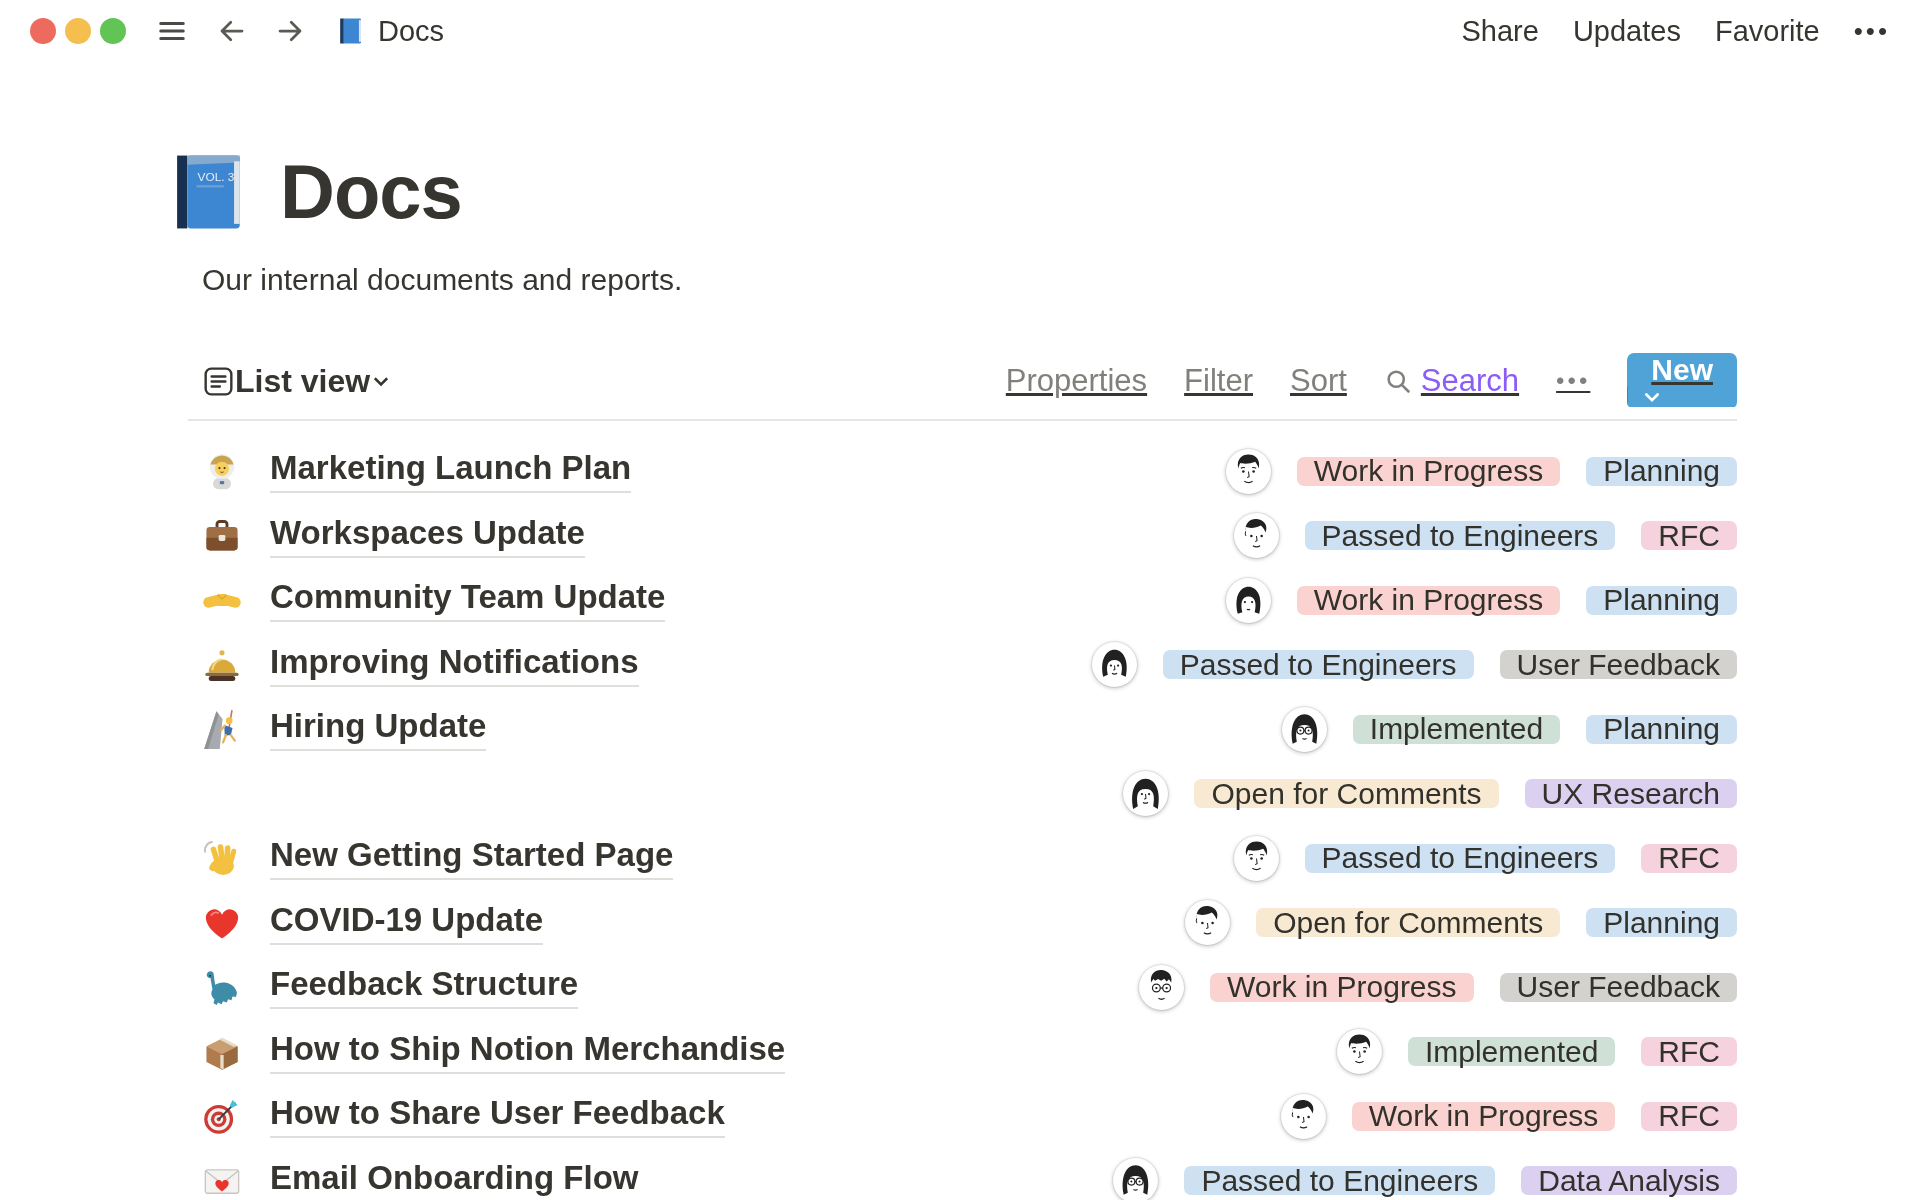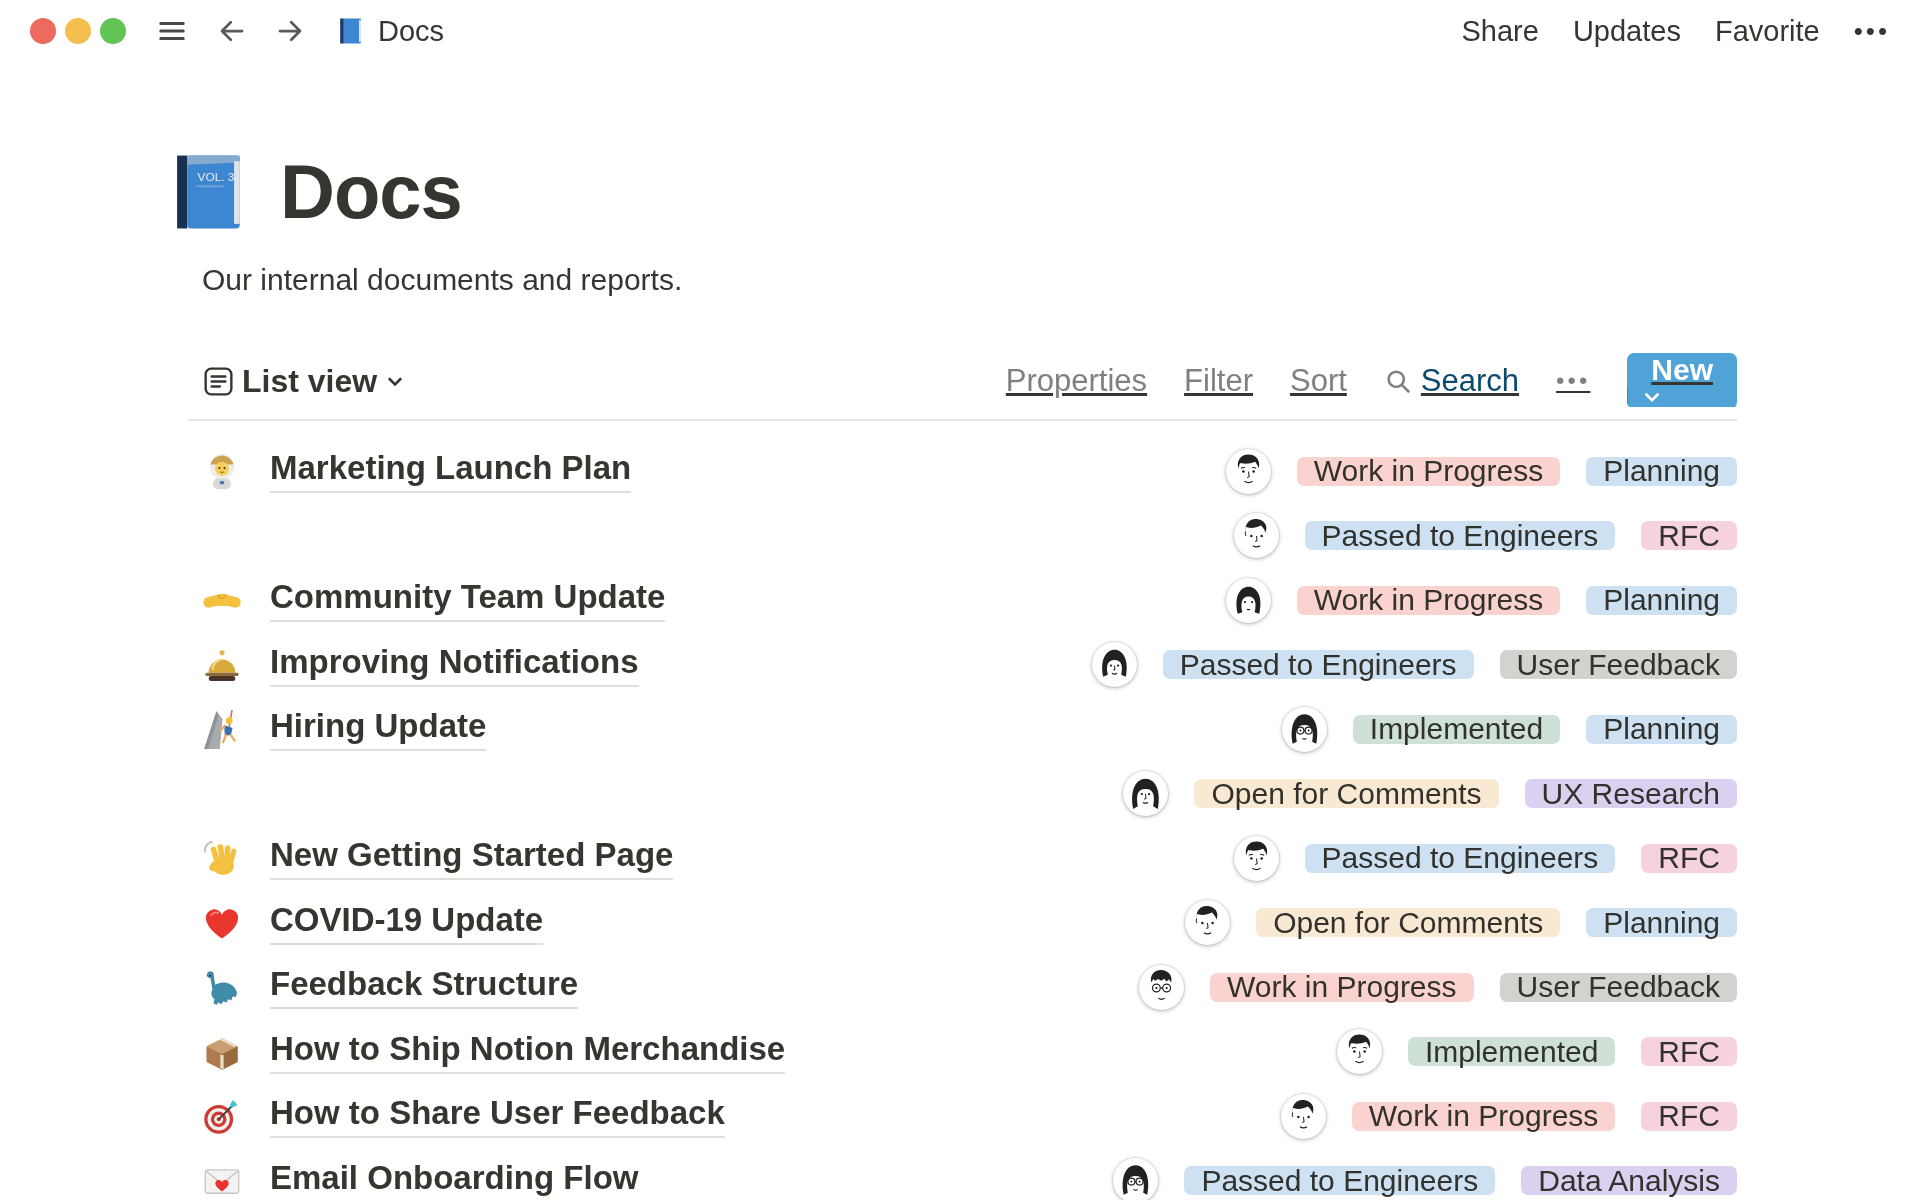--- a/index.html
+++ b/index.html
@@ -28,27 +28,27 @@
 
   .page-header { margin-top:86px; display:flex; align-items:center; gap:30px; padding-left:-20px; }
   .page-emoji { width:82px; height:82px; flex:0 0 auto; margin-left:-22px; }
   .page-emoji svg { width:82px; height:82px; }
   .page-title { font-size:76px; font-weight:700; letter-spacing:-1px; }
 
   .page-subtitle { margin-top:28px; font-size:30px; color:#37352F; padding-left:12px; }
 
   
   .toolbar { margin-top:56px; display:flex; align-items:center; padding-left:12px; }
-  .view-switcher { display:flex; align-items:center; gap:7px; cursor:pointer; }
+  .view-switcher { display:flex; align-items:center; gap:0; cursor:pointer; }
   .view-switcher svg.lv { width:33px; height:33px; }
   .view-label { font-size:32px; font-weight:700; }
   .chev { width:22px; height:22px; }
   .toolbar-right { margin-left:auto; display:flex; align-items:center; gap:37px;text-decoration:underline; }
   .tb-action { font-size:31px; color:#82807C; cursor:pointer; }
-  .search-wrap { display:flex; align-items:center; gap:9px; color:#0c4a6e; font-size:31px; cursor:pointer; }
+  .search-wrap { display:flex; align-items:center; gap:9px; color:#8b5cf6; font-size:31px; cursor:pointer; }
   .search-wrap svg { width:28px; height:28px; }
   .toolbar-dots { color:#82807C; font-size:24px; letter-spacing:3px; cursor:pointer; }
   .new-btn { display:flex; align-items:stretch; border-radius:7px; overflow:hidden; cursor:pointer; height:56px;flex-direction:column; }
   .new-btn-main { background:var(--accent); color:#fff; font-size:30px; font-weight:700;
                   display:flex; align-items:center; padding:0 24px; }
   .new-btn-chev { background:var(--accent); border-left:1.5px solid rgba(0,0,0,0.18);
                   display:flex; align-items:center; padding:0 14px; }
   .new-btn-chev svg { width:20px; height:20px; }
 
   .divider { margin-top:10px; margin-left:-2px; height:0; border-top:2px solid #E6E5E2; }
@@ -192,20 +192,31 @@
               <path d="M16 29.5q4 2.6 8 0" stroke="#212121" stroke-width="1.3" fill="none"></path>
               <path d="M12.5 16.8q2-1 4-.4M23.5 16.4q2-.6 4 .4" stroke="#212121" stroke-width="1" fill="none"></path>
             </svg>
           </span>
       <span class="badge badge-status" style="background-color: rgb(250, 211, 208);">Work in Progress</span>
       <span class="badge badge-category" style="background-color: rgb(206, 225, 243);">Planning</span>
     </div>
   </div>
 
   <div class="row">
+    <div class="row-left">
+      <span class="doc-emoji">
+            <svg viewBox="0 0 36 36">
+              <rect x="13.5" y="5" width="9" height="7" rx="2.5" fill="none" stroke="#5E3A21" stroke-width="2.6"></rect>
+              <rect x="4" y="10" width="28" height="21" rx="3" fill="#A06E45"></rect>
+              <path d="M4 19.5h28v8.5a3 3 0 0 1-3 3H7a3 3 0 0 1-3-3z" fill="#7E4F2C"></path>
+              <rect x="15" y="17" width="6" height="5.5" rx="1.3" fill="#EDE6DC"></rect>
+            </svg>
+          </span>
+      <span class="doc-title">Workspaces Update</span>
+    </div>
     <div class="row-right">
       <span class="avatar">
             <svg viewBox="0 0 40 40">
               <path d="M9.5 16C8 7.5 15 3 20.5 4c6 1 11 5 8.5 13-1.8-3.6-2.8-5-4.8-6.8-4.6 2.8-11.6 3-14.7 1.3z" fill="#212121"></path>
               <circle cx="15" cy="20.5" r="1.25" fill="#212121"></circle>
               <circle cx="25" cy="20.5" r="1.25" fill="#212121"></circle>
               <path d="M20 20.5l.5 4.5-1.8 1" stroke="#212121" stroke-width="1" fill="none"></path>
               <path d="M16.5 30q3.5 2.2 7 0" stroke="#212121" stroke-width="1.3" fill="none"></path>
               <path d="M9.5 16q-1.2 2.5.3 4.5" stroke="#212121" stroke-width="1" fill="none"></path>
             </svg>

